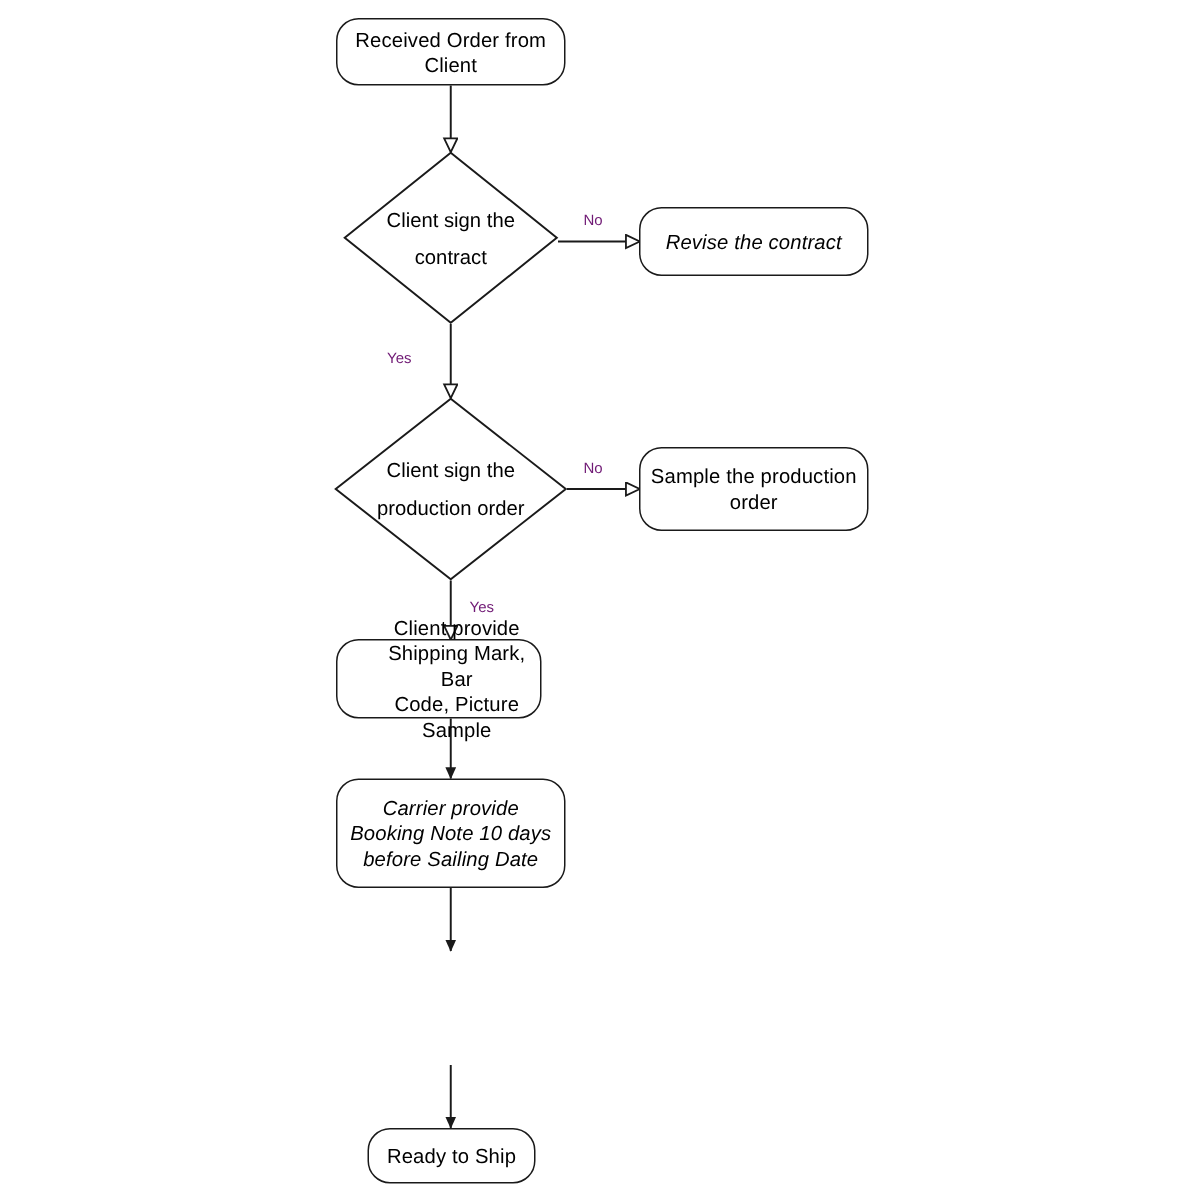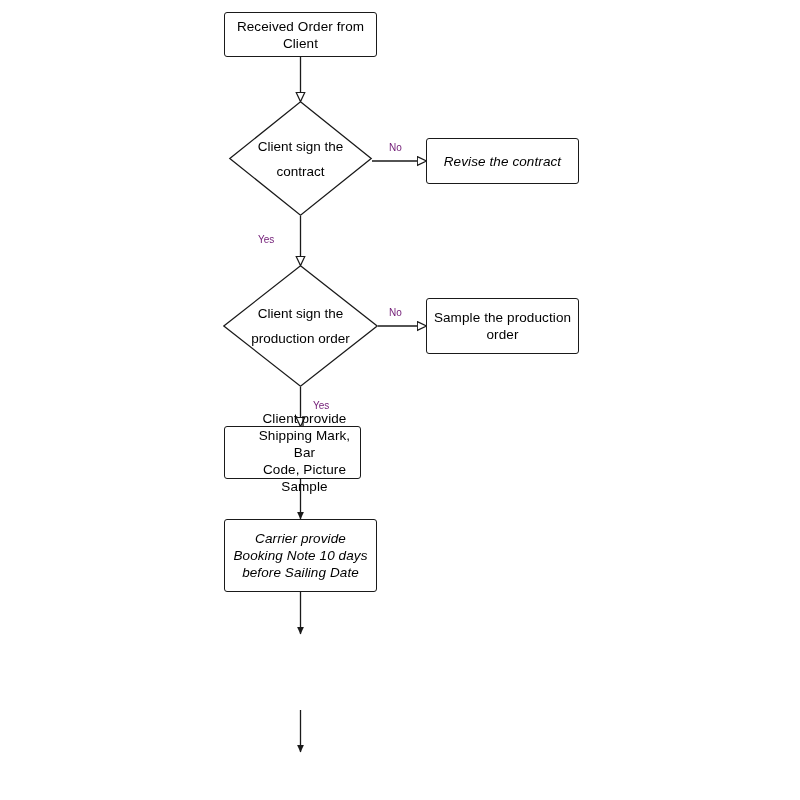--- a/index.html
+++ b/index.html
@@ -26,21 +26,21 @@
     justify-content: center;
     text-align: center;
     color: #000000;
     font-size: 13.5px;
     line-height: 17px;
     letter-spacing: 0.1px;
     white-space: pre-line;
   }
   .box {
     border: 1.3px solid #1a1a1a;
-    border-radius: 3px;
+    border-radius: 15px;
     background: #ffffff;
   }
   .box-overflow {
     overflow: visible;
   }
   .diamond-wrap {
     position: absolute;
   }
   .diamond-wrap svg {
     position: absolute;
@@ -142,20 +142,23 @@
 Code, Picture Sample</span>
   </div>
 
   <div class="node box box-overflow" style="left:224px; top:519px; width:153px; height:73px;font-style:italic;">
     <span style="display:block; width:160px;">Carrier provide
 Booking Note 10 days
 before Sailing Date</span>
   </div>
 
 
+  <div class="node box" style="left:245px; top:752px; width:112px; height:37px;">
+    <span>Ready to Ship</span>
+  </div>
 
   <div class="edge-label" style="left:389px; top:140px;">No</div>
 
   <div class="edge-label" style="left:258px; top:232px;">Yes</div>
 
   <div class="edge-label" style="left:389px; top:305px;">No</div>
 
   <div class="edge-label" style="left:313px; top:398px;">Yes</div>
 
 </div>

